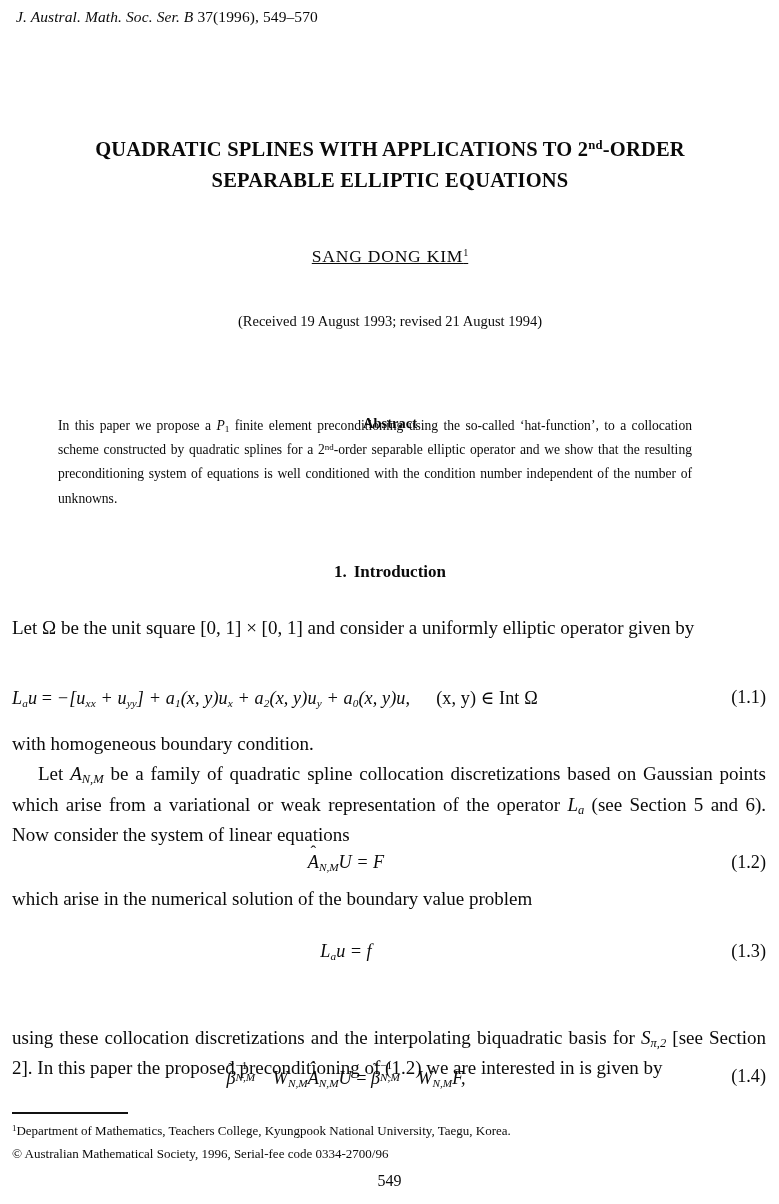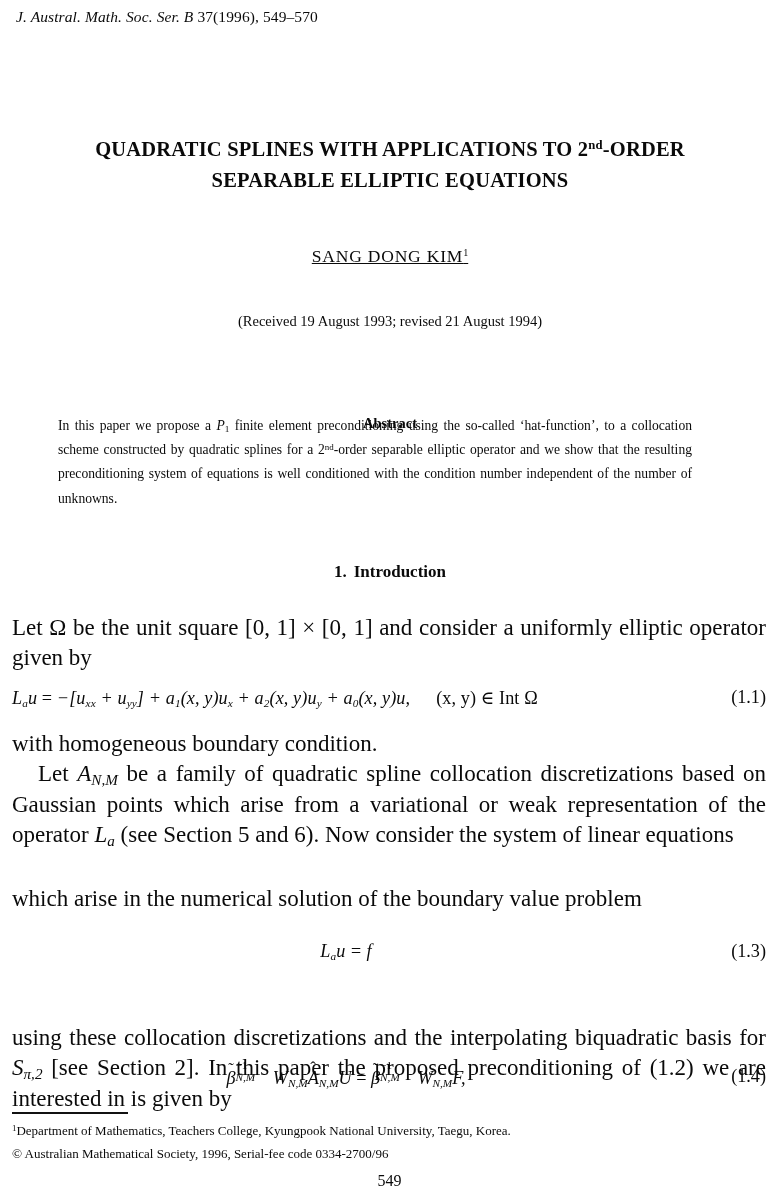--- a/index.html
+++ b/index.html
@@ -127,21 +127,21 @@
     font-weight: bold;
     font-size: 17px;
   }
   .section-heading .num { margin-right: 7px; }
 
   
   .body-text {
     position: absolute;
     left: 12px;
     width: 754px;
-    font-size: 23px;
+    font-size: 19px;
     line-height: 30.4px;
     text-align: justify;
     text-justify: inter-word;
   }
 
   .body-text sub {
     font-size: 0.66em;
     vertical-align: -0.26em;
     line-height: 0;
     font-style: italic;
@@ -304,20 +304,24 @@
 
   <div class="body-text" id="para-1">Let Ω be the unit square [0, 1] × [0, 1] and consider a uniformly elliptic operator given by</div>
 
   <div class="equation" id="eq-1-1">
     <span class="eq-body"><span>L</span><sub>a</sub><span>u</span><span class="up"> = </span><span>−[u</span><sub>xx</sub><span> + u</span><sub>yy</sub><span>] + a</span><sub>1</sub><span>(x, y)u</span><sub>x</sub><span> + a</span><sub>2</sub><span>(x, y)u</span><sub>y</sub><span> + a</span><sub>0</sub><span>(x, y)u,</span><span style="display:inline-block;width:26px;"></span><span class="up greek">(x, y) ∈ Int Ω</span></span>
     <span class="eq-tag">(1.1)</span>
   </div>
 
   <div class="body-text" id="para-2"><span>with homogeneous boundary condition.</span><br><span style="display:inline-block;width:26px;"></span><span>Let </span><span class="mi">A</span><sub>N,M</sub><span> be a family of quadratic spline collocation discretizations based on Gaussian points which arise from a variational or weak representation of the operator </span><span class="mi">L</span><sub>a</sub><span> (see Section 5 and 6). Now consider the system of linear equations</span></div>
 
+  <div class="equation eq-centered shift-left" id="eq-1-2">
+    <span class="eq-body"><span class="accent-hat">A</span><sub>N,M</sub><span>U = F</span></span>
+    <span class="eq-tag">(1.2)</span>
+  </div>
 
   <div class="body-text" id="para-3">which arise in the numerical solution of the boundary value problem</div>
 
   <div class="equation eq-centered shift-left" id="eq-1-3">
     <span class="eq-body"><span>L</span><sub>a</sub><span>u = f</span></span>
     <span class="eq-tag">(1.3)</span>
   </div>
 
   <div class="body-text" id="para-4"><span>using these collocation discretizations and the interpolating biquadratic basis for </span><span class="mi">S</span><sub>π,2</sub><span> [see Section 2]. In this paper the proposed preconditioning of (1.2) we are interested in is given by</span></div>
 

